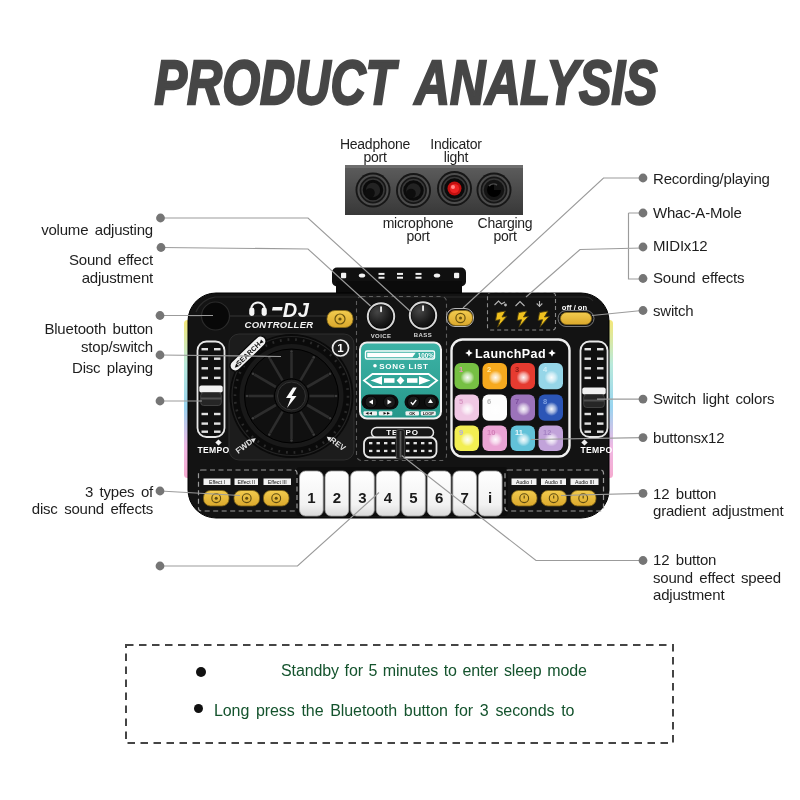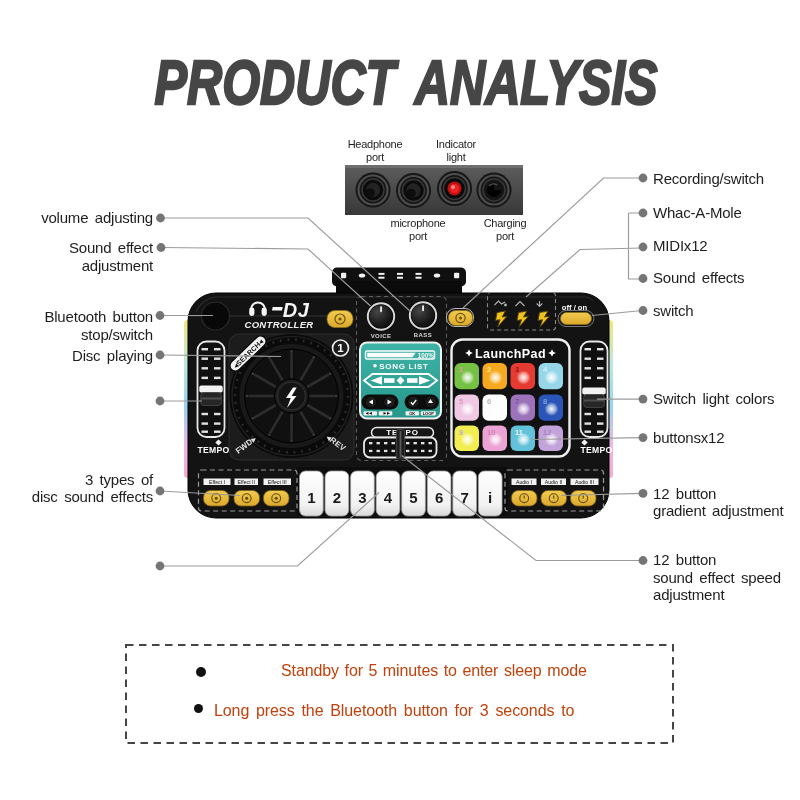--- a/index.html
+++ b/index.html
@@ -1,46 +1,46 @@
 <!DOCTYPE html>
 <html><head>
 <meta charset="utf-8">
 <style>
   html,body{margin:0;padding:0;background:#fff;}
   #stage{position:relative;width:800px;height:794px;background:#fff;overflow:hidden;
          font-family:"Liberation Sans",sans-serif;}
   .lab{position:absolute;color:#1e1e1e;font-size:15px;line-height:17.5px;
        letter-spacing:-0.2px;word-spacing:2.5px;white-space:nowrap;}
-  .lr{text-align:right;}
-  .small{font-size:11px;line-height:12.5px;text-align:center;word-spacing:0px;
+  .lr{text-align:right;margin-top:12px;}
+  .small{font-size:14px;line-height:12.5px;text-align:center;word-spacing:0px;
          letter-spacing:-0.25px;}
   #title{position:absolute;left:406px;top:46px;white-space:nowrap;
          font-weight:bold;font-style:italic;font-size:63px;color:#464646;
          letter-spacing:0px;word-spacing:10px;-webkit-text-stroke:2.4px #474747;
          transform:translateX(-50%) scaleX(0.773);}
-  .bt{position:absolute;color:#c2410c;font-size:16px;line-height:21px;
+  .bt{position:absolute;color:#14532d;font-size:16px;line-height:21px;
       letter-spacing:-0.1px;word-spacing:2.5px;white-space:nowrap;}
 </style>
 </head>
 <body>
 <div id="stage">
 <div id="title">PRODUCT ANALYSIS</div>
 
 <div class="lab small" style="left:325px;top:138px;width:100px;">Headphone<br>port</div>
 <div class="lab small" style="left:406px;top:138px;width:100px;">Indicator<br>light</div>
 <div class="lab small" style="left:368px;top:217px;width:100px;">microphone<br>port</div>
 <div class="lab small" style="left:455px;top:217px;width:100px;">Charging<br>port</div>
 
 <div class="lab lr" style="right:647px;top:209px;">volume adjusting</div>
 <div class="lab lr" style="right:647px;top:239.3px;">Sound effect<br>adjustment</div>
 <div class="lab lr" style="right:647px;top:308.3px;">Bluetooth button<br>stop/switch</div>
 <div class="lab lr" style="right:647px;top:347px;">Disc playing</div>
 <div class="lab lr" style="right:647px;top:470.8px;">3 types of<br>disc sound effects</div>
 
-<div class="lab" style="left:653px;top:169.8px;">Recording/switch</div>
+<div class="lab" style="left:653px;top:169.8px;">Recording/playing</div>
 <div class="lab" style="left:653px;top:203.5px;">Whac-A-Mole</div>
 <div class="lab" style="left:653px;top:237.3px;">MIDIx12</div>
 <div class="lab" style="left:653px;top:268.7px;">Sound effects</div>
 <div class="lab" style="left:653px;top:301.5px;">switch</div>
 <div class="lab" style="left:653px;top:390.3px;">Switch light colors</div>
 <div class="lab" style="left:653px;top:428.9px;">buttonsx12</div>
 <div class="lab" style="left:653px;top:484.5px;">12 button<br>gradient adjustment</div>
 <div class="lab" style="left:653px;top:551.3px;">12 button<br>sound effect speed<br>adjustment</div>
 
 <div class="bt" style="left:281px;top:660px;word-spacing:1.2px;">Standby for 5 minutes to enter sleep mode</div>

